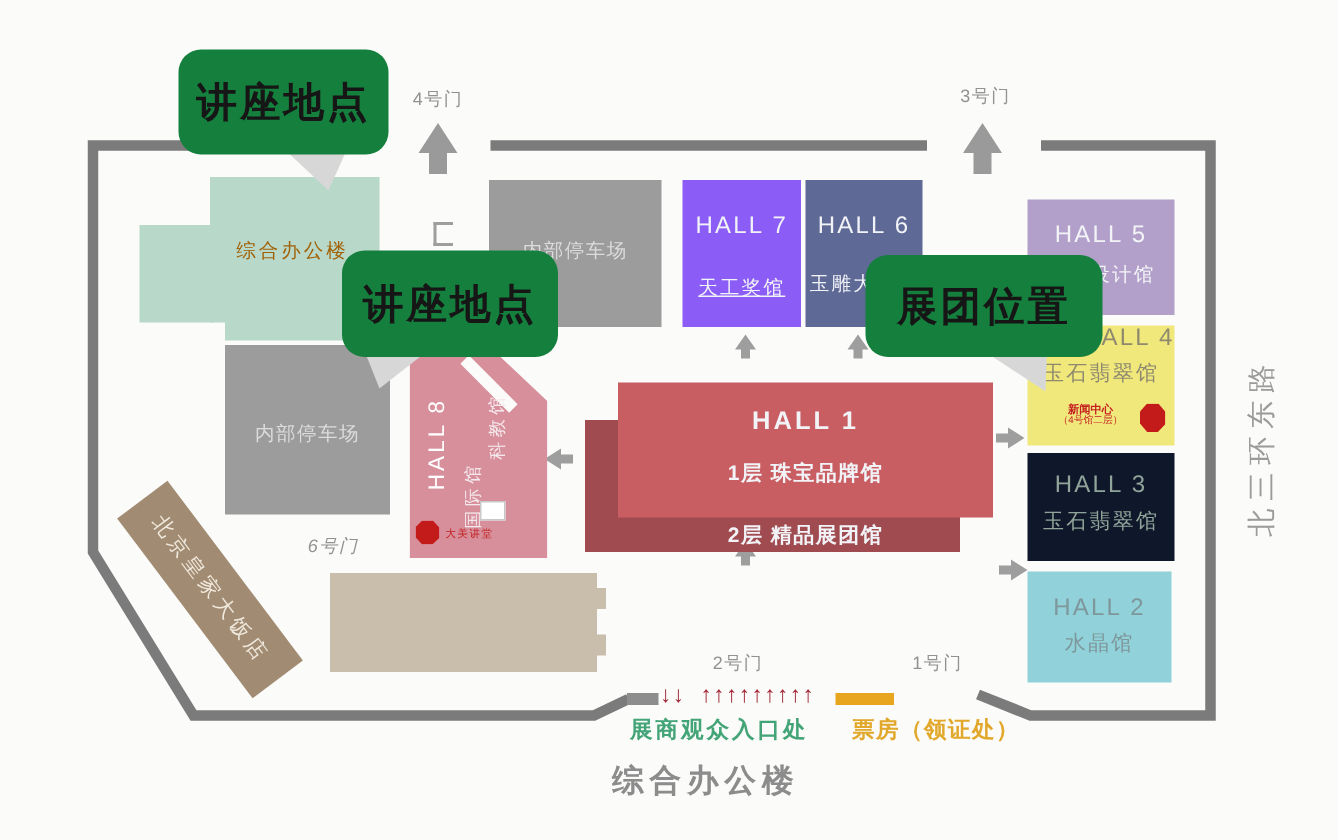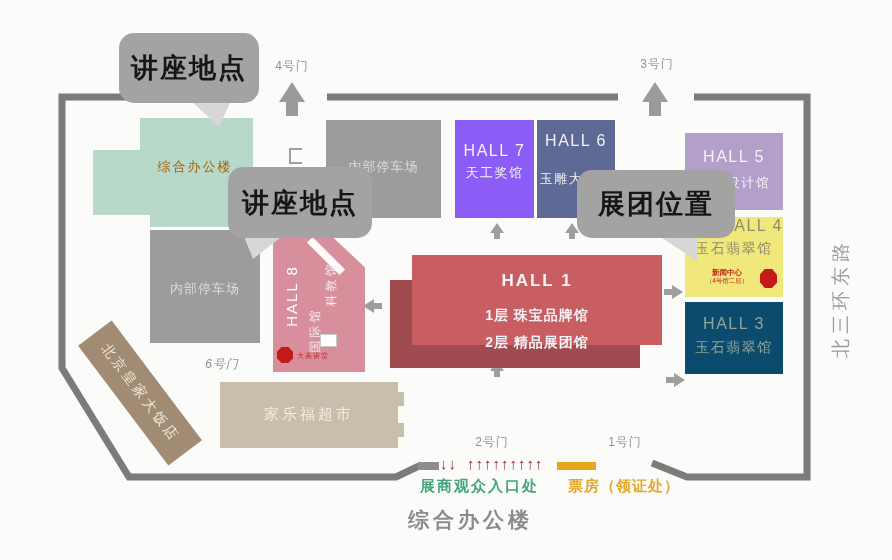--- a/index.html
+++ b/index.html
@@ -11,21 +11,21 @@
   .abs{position:absolute;}
   svg.layer{position:absolute;left:0;top:0;z-index:1;pointer-events:none;}
   svg.toplayer{position:absolute;left:0;top:0;z-index:30;pointer-events:none;}
   .bldg{position:absolute;z-index:2;}
   .lbl{position:absolute;z-index:3;text-align:center;}
   .hall{position:absolute;z-index:2;text-align:center;color:#f2f3f7;}
   .hall .t{font-size:16px;letter-spacing:1.5px;}
   .hall .s{font-size:13px;letter-spacing:1.5px;}
   .gate{position:absolute;z-index:3;color:#929292;font-size:12px;text-align:center;letter-spacing:1px;}
   .bubble{
-    position:absolute;z-index:31;background:#a3a3a3;border-radius:15px;
+    position:absolute;z-index:31;background:#15803d;border-radius:15px;
     color:#161616;font-weight:bold;font-size:27px;letter-spacing:2px;
     display:flex;align-items:center;justify-content:center;
   }
   .vtext{position:absolute;z-index:3;text-align:center;white-space:nowrap;}
   .redcube{position:absolute;z-index:6;background:#c31a1a;
     clip-path:polygon(28% 0,72% 0,100% 30%,100% 72%,70% 100%,28% 100%,0 70%,0 28%);}
   .legendbar{position:absolute;z-index:5;}
   .arrowrow{position:absolute;z-index:5;display:flex;align-items:center;
     color:#a32636;font-weight:bold;font-size:15px;}
 </style>
@@ -64,73 +64,76 @@
   </div>
   <div class="lbl" style="left:120px;top:158px;width:150px;color:#a16207;font-size:13px;letter-spacing:2px;">综合办公楼</div>
 
   <div class="bldg" style="left:326px;top:120px;width:115px;height:98px;background:#9c9c9c;"></div>
   <div class="lbl" style="left:326px;top:158px;width:115px;color:#dcdcdc;font-size:13px;letter-spacing:1px;">内部停车场</div>
 
   <div class="abs" style="left:289px;top:148px;width:11px;height:12px;border:2.5px solid #9e9e9e;border-right:none;z-index:3;"></div>
 
   <div class="hall" style="left:455px;top:120px;width:79px;height:98px;background:#8b5cf6;padding-top:0;">
     <div class="t" style="margin-top:22px;">HALL 7</div>
-    <div class="s" style="margin-top:4px;">天工奖馆</div>
+    <div class="s" style="margin-top:23px;text-decoration:underline;">天工奖馆</div>
   </div>
 
   <div class="hall" style="left:537px;top:120px;width:78px;height:98px;background:#5e6996;">
-    <div class="t" style="margin-top:12px;">HALL 6</div>
+    <div class="t" style="margin-top:22px;">HALL 6</div>
     <div class="s" style="margin-top:20px;">玉雕大师馆</div>
   </div>
 
   <div class="hall" style="left:685px;top:133px;width:98px;height:77px;background:#b2a0ca;">
     <div class="t" style="margin-top:15px;">HALL 5</div>
     <div class="s" style="margin-top:8px;">文创设计馆</div>
   </div>
 
   <div class="hall" style="left:685px;top:217px;width:98px;height:80px;background:#f1e87c;color:#8f8a6e;">
     <div class="t" style="margin-top:0;text-align:right;">HALL 4</div>
     <div class="s" style="margin-top:5px;font-size:14px;">玉石翡翠馆</div>
   </div>
   <div class="abs" style="left:696px;top:268px;width:62px;z-index:6;text-align:center;color:#c42020;line-height:1.25;">
     <div style="font-size:7.5px;font-weight:bold;">新闻中心</div>
     <div style="font-size:6.5px;">（4号馆二层）</div>
   </div>
   <div class="redcube" style="left:760px;top:269px;width:17px;height:19px;"></div>
 
-  <div class="hall" style="left:685px;top:302px;width:98px;height:72px;background:#0c4a6e;color:#90a499;">
+  <div class="hall" style="left:685px;top:302px;width:98px;height:72px;background:#0f172a;color:#90a499;">
     <div class="t" style="margin-top:13px;">HALL 3</div>
     <div class="s" style="margin-top:6px;font-size:14px;">玉石翡翠馆</div>
   </div>
 
+  <div class="hall" style="left:685px;top:381px;width:96px;height:74px;background:#90d1da;color:#7e979b;">
+    <div class="t" style="margin-top:16px;">HALL 2</div>
+    <div class="s" style="margin-top:5px;font-size:14px;">水晶馆</div>
+  </div>
 
   <div class="bldg" style="left:390px;top:280px;width:250px;height:88px;background:#a04b50;"></div>
   <div class="hall" style="left:412px;top:255px;width:250px;height:90px;background:#c85d62;z-index:3;">
     <div style="margin-top:16px;font-size:17px;font-weight:bold;letter-spacing:2px;">HALL 1</div>
     <div style="margin-top:16px;font-size:14px;font-weight:bold;letter-spacing:1px;">1层 珠宝品牌馆</div>
-    <div style="margin-top:9px;font-size:14px;font-weight:bold;letter-spacing:1px;">2层 精品展团馆</div>
+    <div style="margin-top:23px;font-size:14px;font-weight:bold;letter-spacing:1px;">2层 精品展团馆</div>
   </div>
 
   <div class="bldg" style="left:273px;top:238px;width:92px;height:134px;background:#d78f9b;
               clip-path:polygon(0 0,66% 0,100% 22%,100% 100%,0 100%);"></div>
   <div class="abs" style="left:322px;top:233px;width:8px;height:46px;background:#fbfbf9;transform:rotate(-45deg);z-index:3;"></div>
   <div class="vtext" style="left:243px;top:286px;width:100px;height:20px;transform:rotate(-90deg);color:#fff;font-size:15px;letter-spacing:2px;z-index:4;">HALL 8</div>
   <div class="vtext" style="left:301px;top:276px;width:60px;height:16px;transform:rotate(-90deg);color:#f4e9ec;font-size:12px;letter-spacing:3px;z-index:4;">科教馆</div>
   <div class="vtext" style="left:285px;top:322px;width:60px;height:16px;transform:rotate(-90deg);color:#f4e9ec;font-size:12px;letter-spacing:3px;z-index:4;">国际馆</div>
   <div class="abs" style="left:320px;top:334px;width:15px;height:11px;background:#fff;border:1px solid #c9c9c9;z-index:4;"></div>
   <div class="redcube" style="left:277px;top:347px;width:16px;height:16px;"></div>
   <div class="abs" style="left:297px;top:351px;font-size:7px;color:#c32020;z-index:6;letter-spacing:1px;">大美讲堂</div>
 
   <div class="bldg" style="left:150px;top:230px;width:110px;height:113px;background:#9c9c9c;"></div>
   <div class="lbl" style="left:150px;top:280px;width:110px;color:#dcdcdc;font-size:13px;letter-spacing:1px;">内部停车场</div>
 
   <div class="bldg" style="left:220px;top:382px;width:178px;height:66px;background:#c9beab;"></div>
   <div class="abs" style="left:398px;top:392px;width:6px;height:14px;background:#c9beab;z-index:2;"></div>
   <div class="abs" style="left:398px;top:423px;width:6px;height:14px;background:#c9beab;z-index:2;"></div>
-  <div class="lbl" style="left:220px;top:405px;width:178px;color:#f2ede2;font-size:15px;letter-spacing:3px;">家乐福超市</div>
 
   <div class="abs" style="left:65px;top:372px;width:150px;height:42px;background:#a18b72;transform:rotate(53deg);z-index:2;
               display:flex;align-items:center;justify-content:center;">
     <span style="color:#f0e9dd;font-size:14px;letter-spacing:3px;">北京皇家大饭店</span>
   </div>
 
   <div class="gate" style="left:262px;top:58px;width:60px;">4号门</div>
   <div class="gate" style="left:627px;top:56px;width:60px;">3号门</div>
   <div class="gate" style="left:187px;top:356px;width:70px;font-style:italic;">6号门</div>
   <div class="gate" style="left:457px;top:434px;width:70px;">2号门</div>

